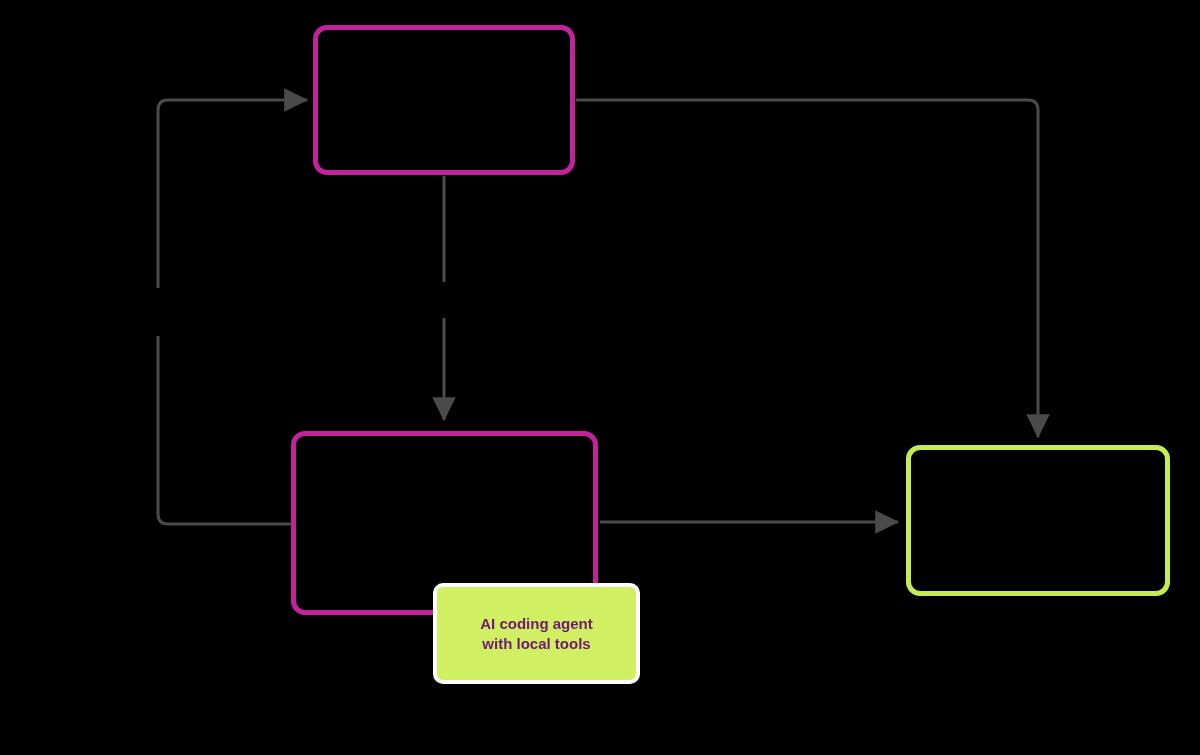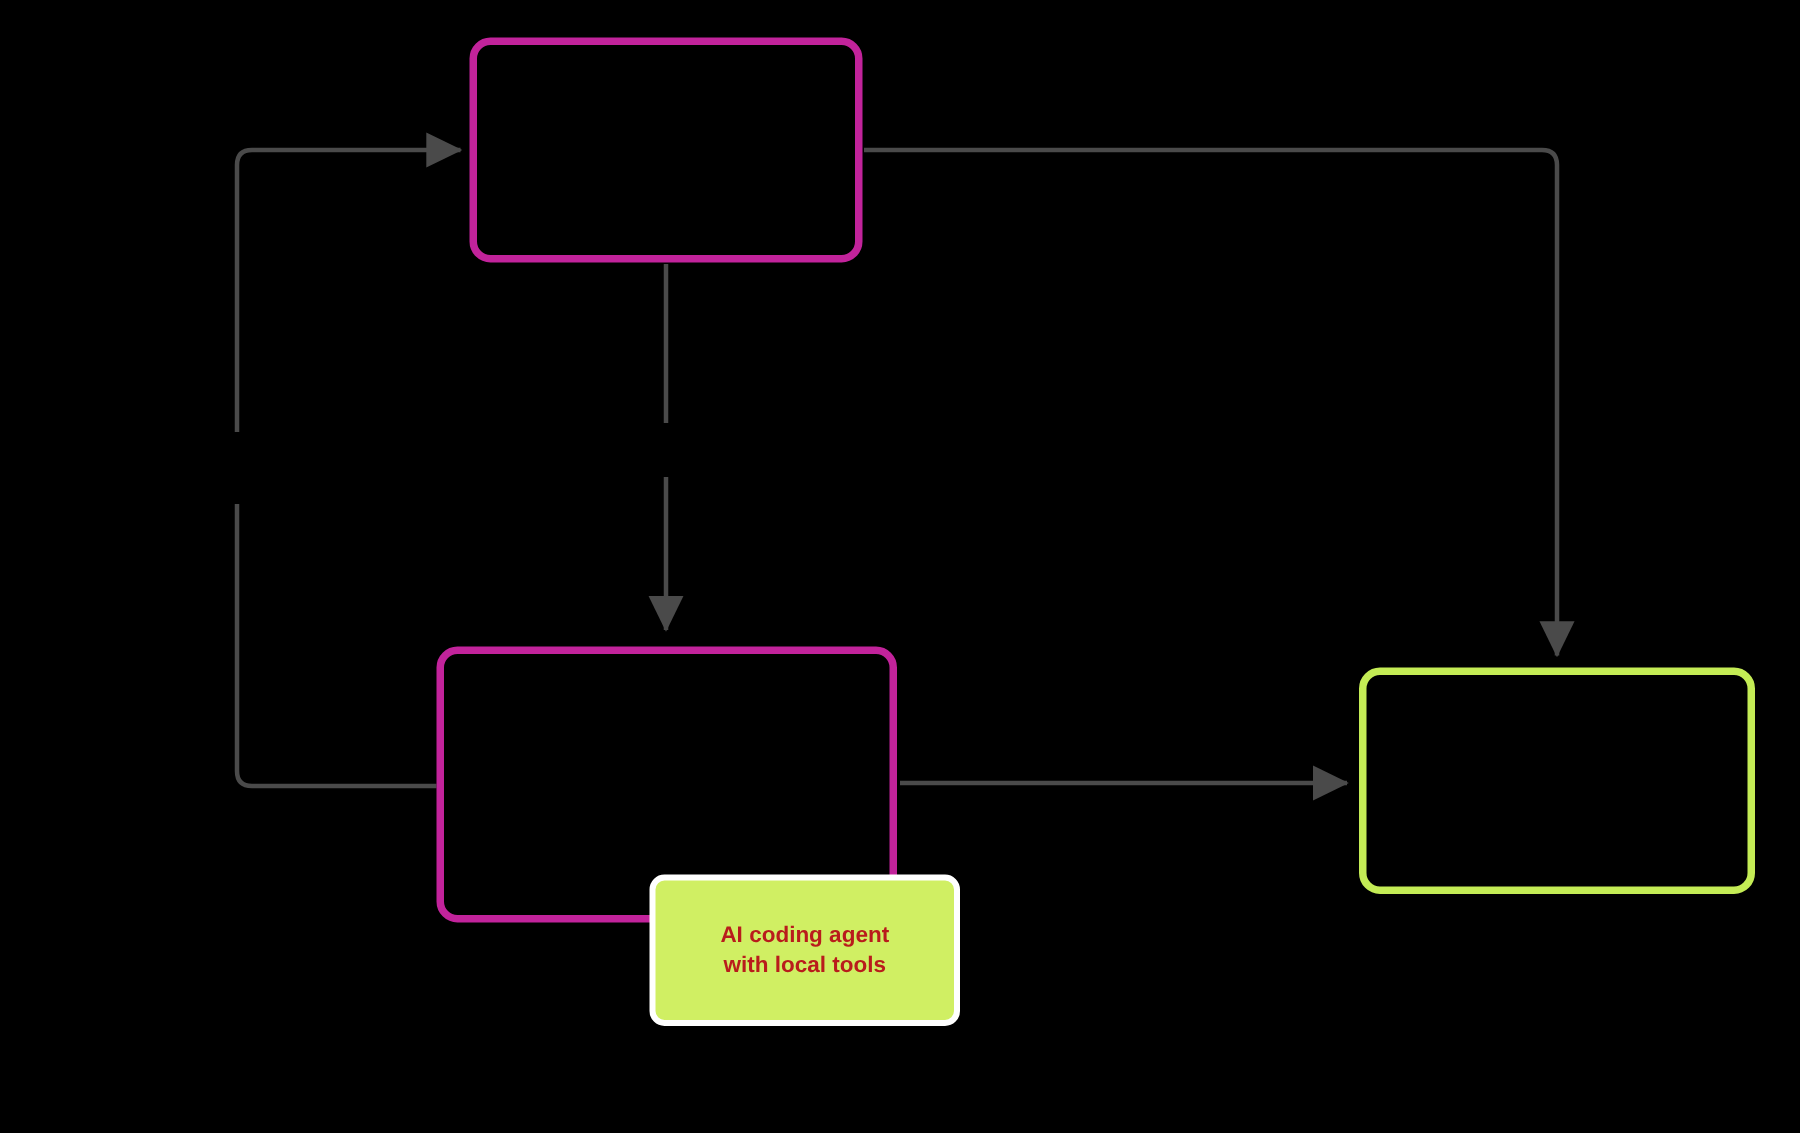--- a/index.html
+++ b/index.html
@@ -77,21 +77,21 @@
   #callout-agent {
     left: 433px;
     top: 583px;
     width: 207px;
     height: 101px;
   }
   .callout-text {
     font-size: 15px;
     font-weight: bold;
     line-height: 1.3;
-    color: #b91c1c;
+    color: #701a75;
     white-space: pre-line;
   }
   .edge-label {
     position: absolute;
     font-size: 14px;
     font-weight: bold;
     color: #000000;
     background: #000000;
     text-align: center;
     line-height: 1.25;

